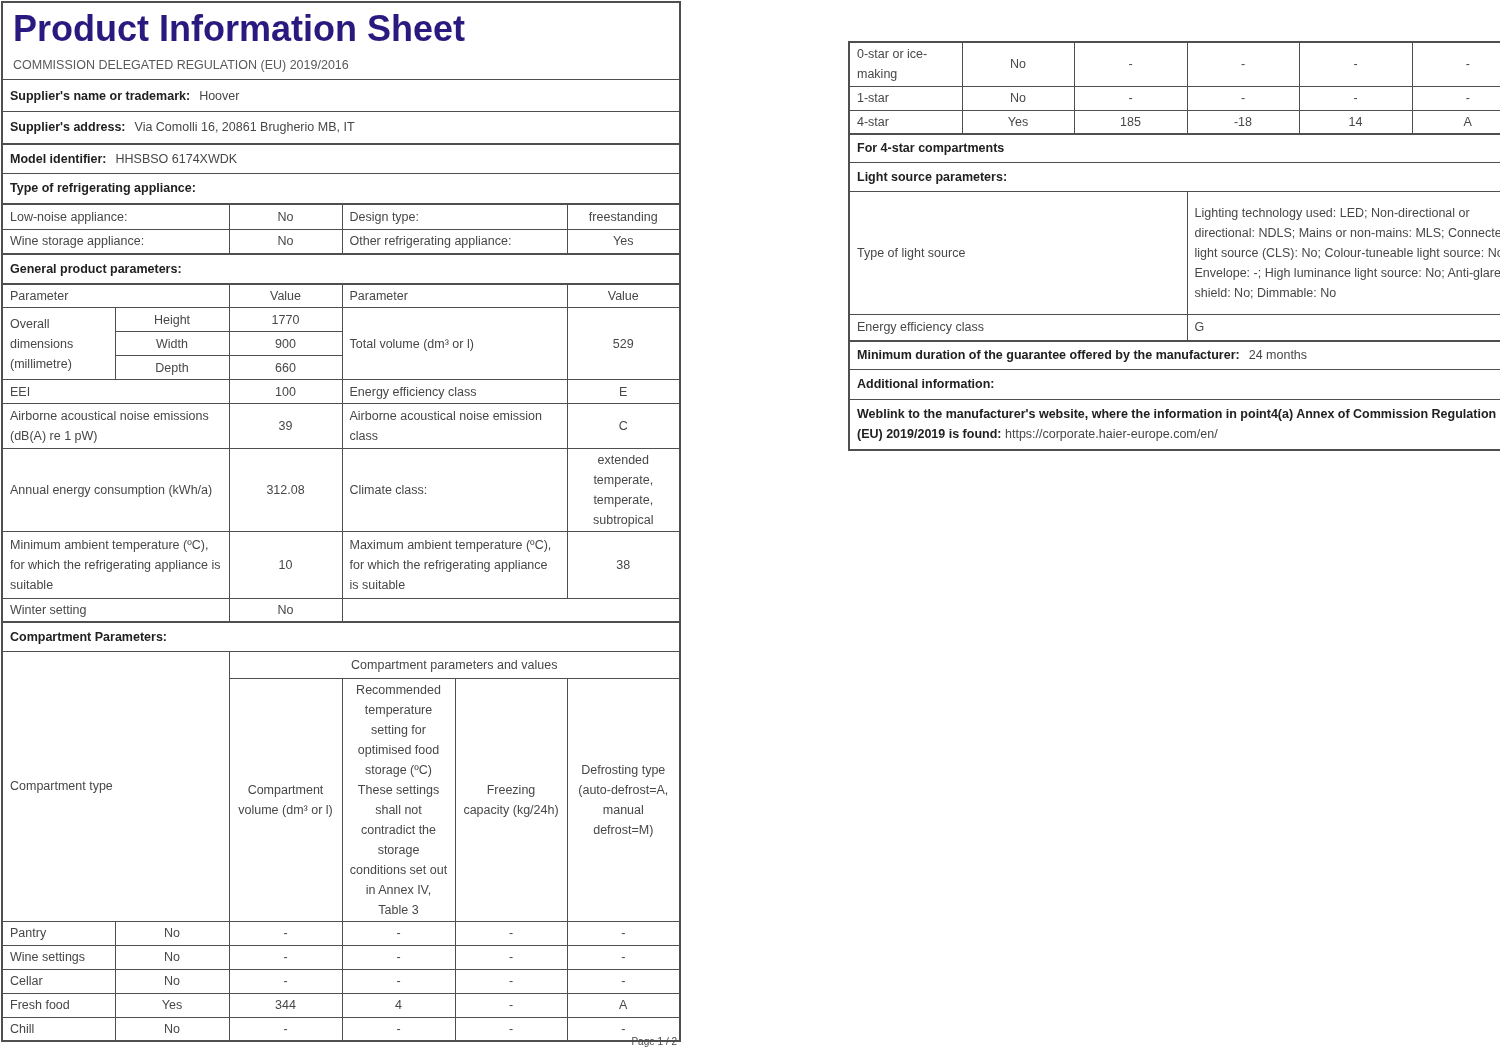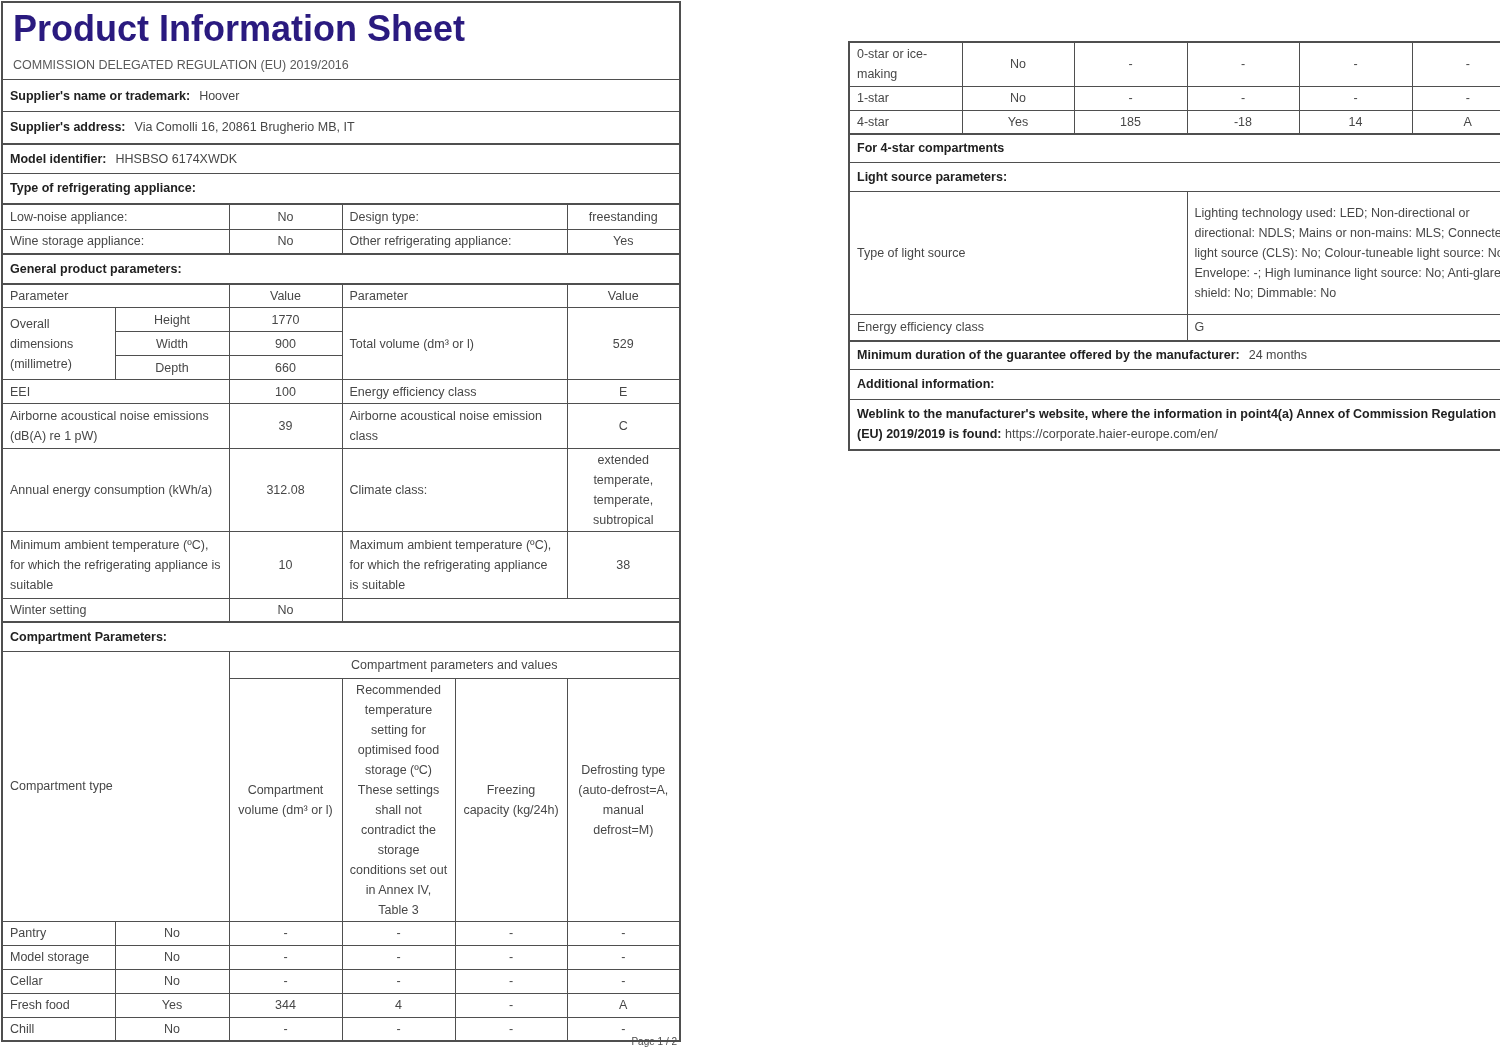--- a/index.html
+++ b/index.html
@@ -193,21 +193,21 @@
 
     <tr style="height:24px">
       <td>Pantry</td>
       <td class="c">No</td>
       <td class="c">-</td>
       <td class="c">-</td>
       <td class="c">-</td>
       <td class="c">-</td>
     </tr>
     <tr style="height:24px">
-      <td>Model storage</td>
+      <td>Wine settings</td>
       <td class="c">No</td>
       <td class="c">-</td>
       <td class="c">-</td>
       <td class="c">-</td>
       <td class="c">-</td>
     </tr>
     <tr style="height:24px">
       <td>Cellar</td>
       <td class="c">No</td>
       <td class="c">-</td>

